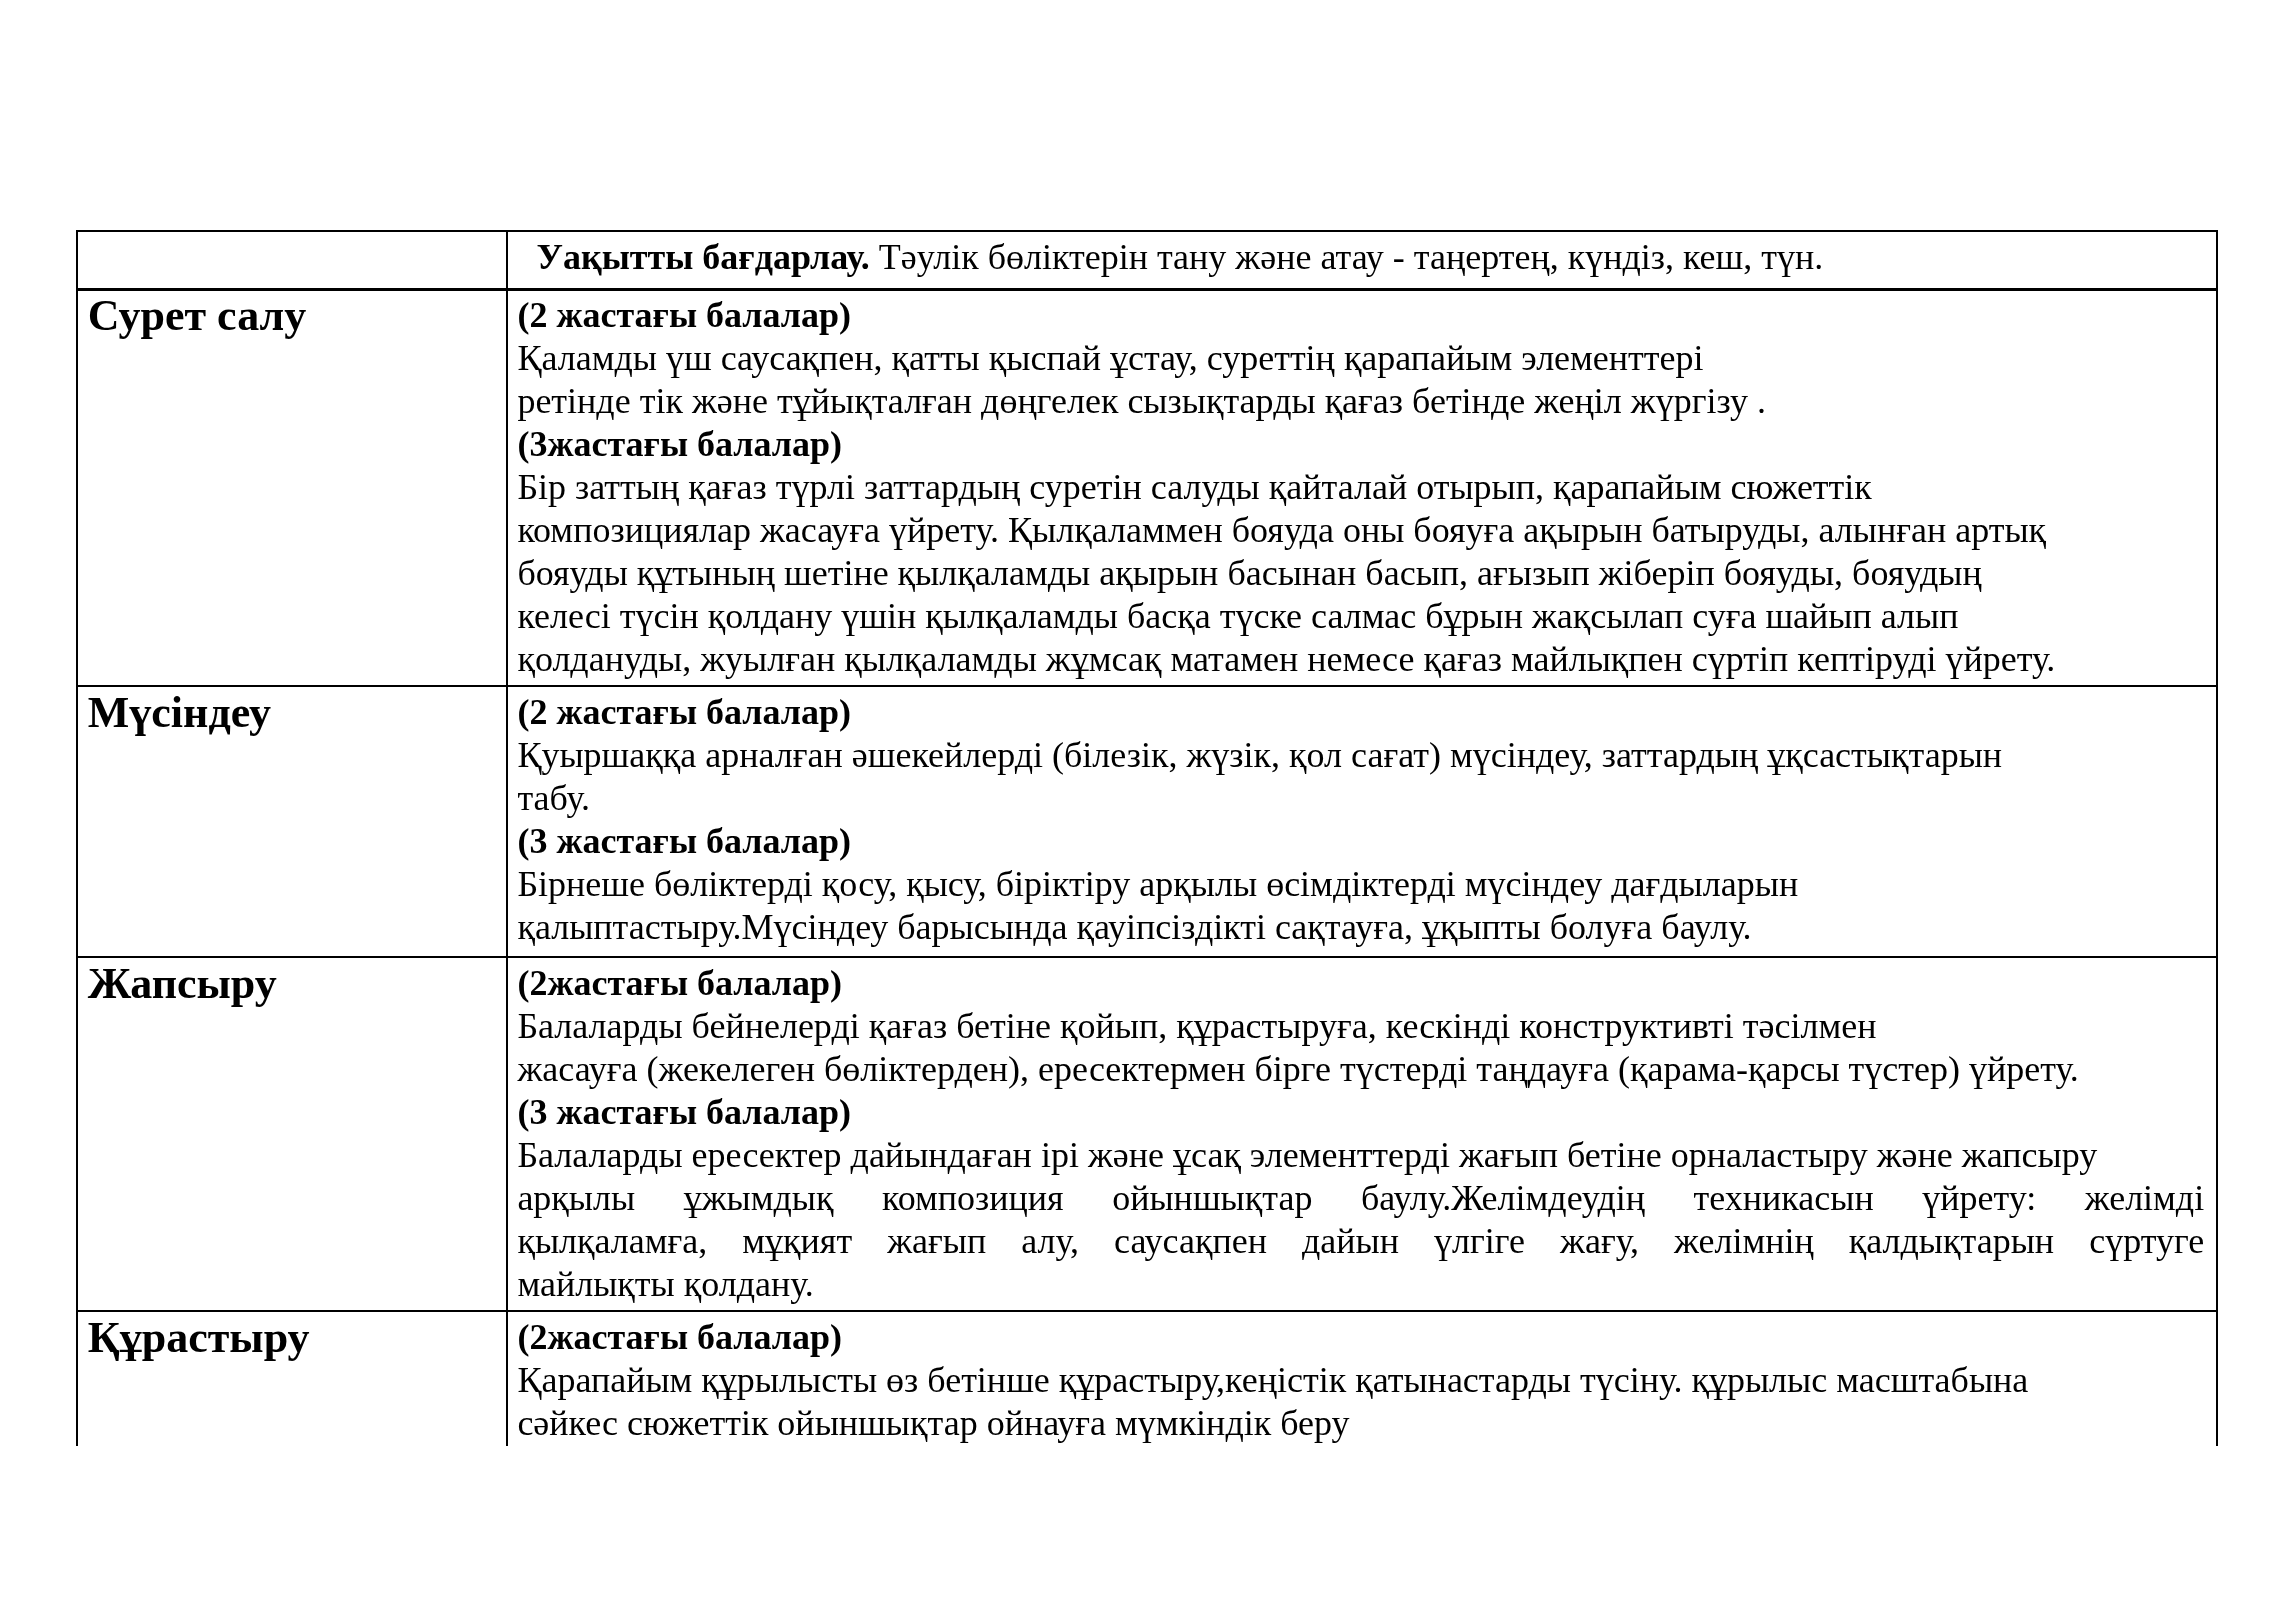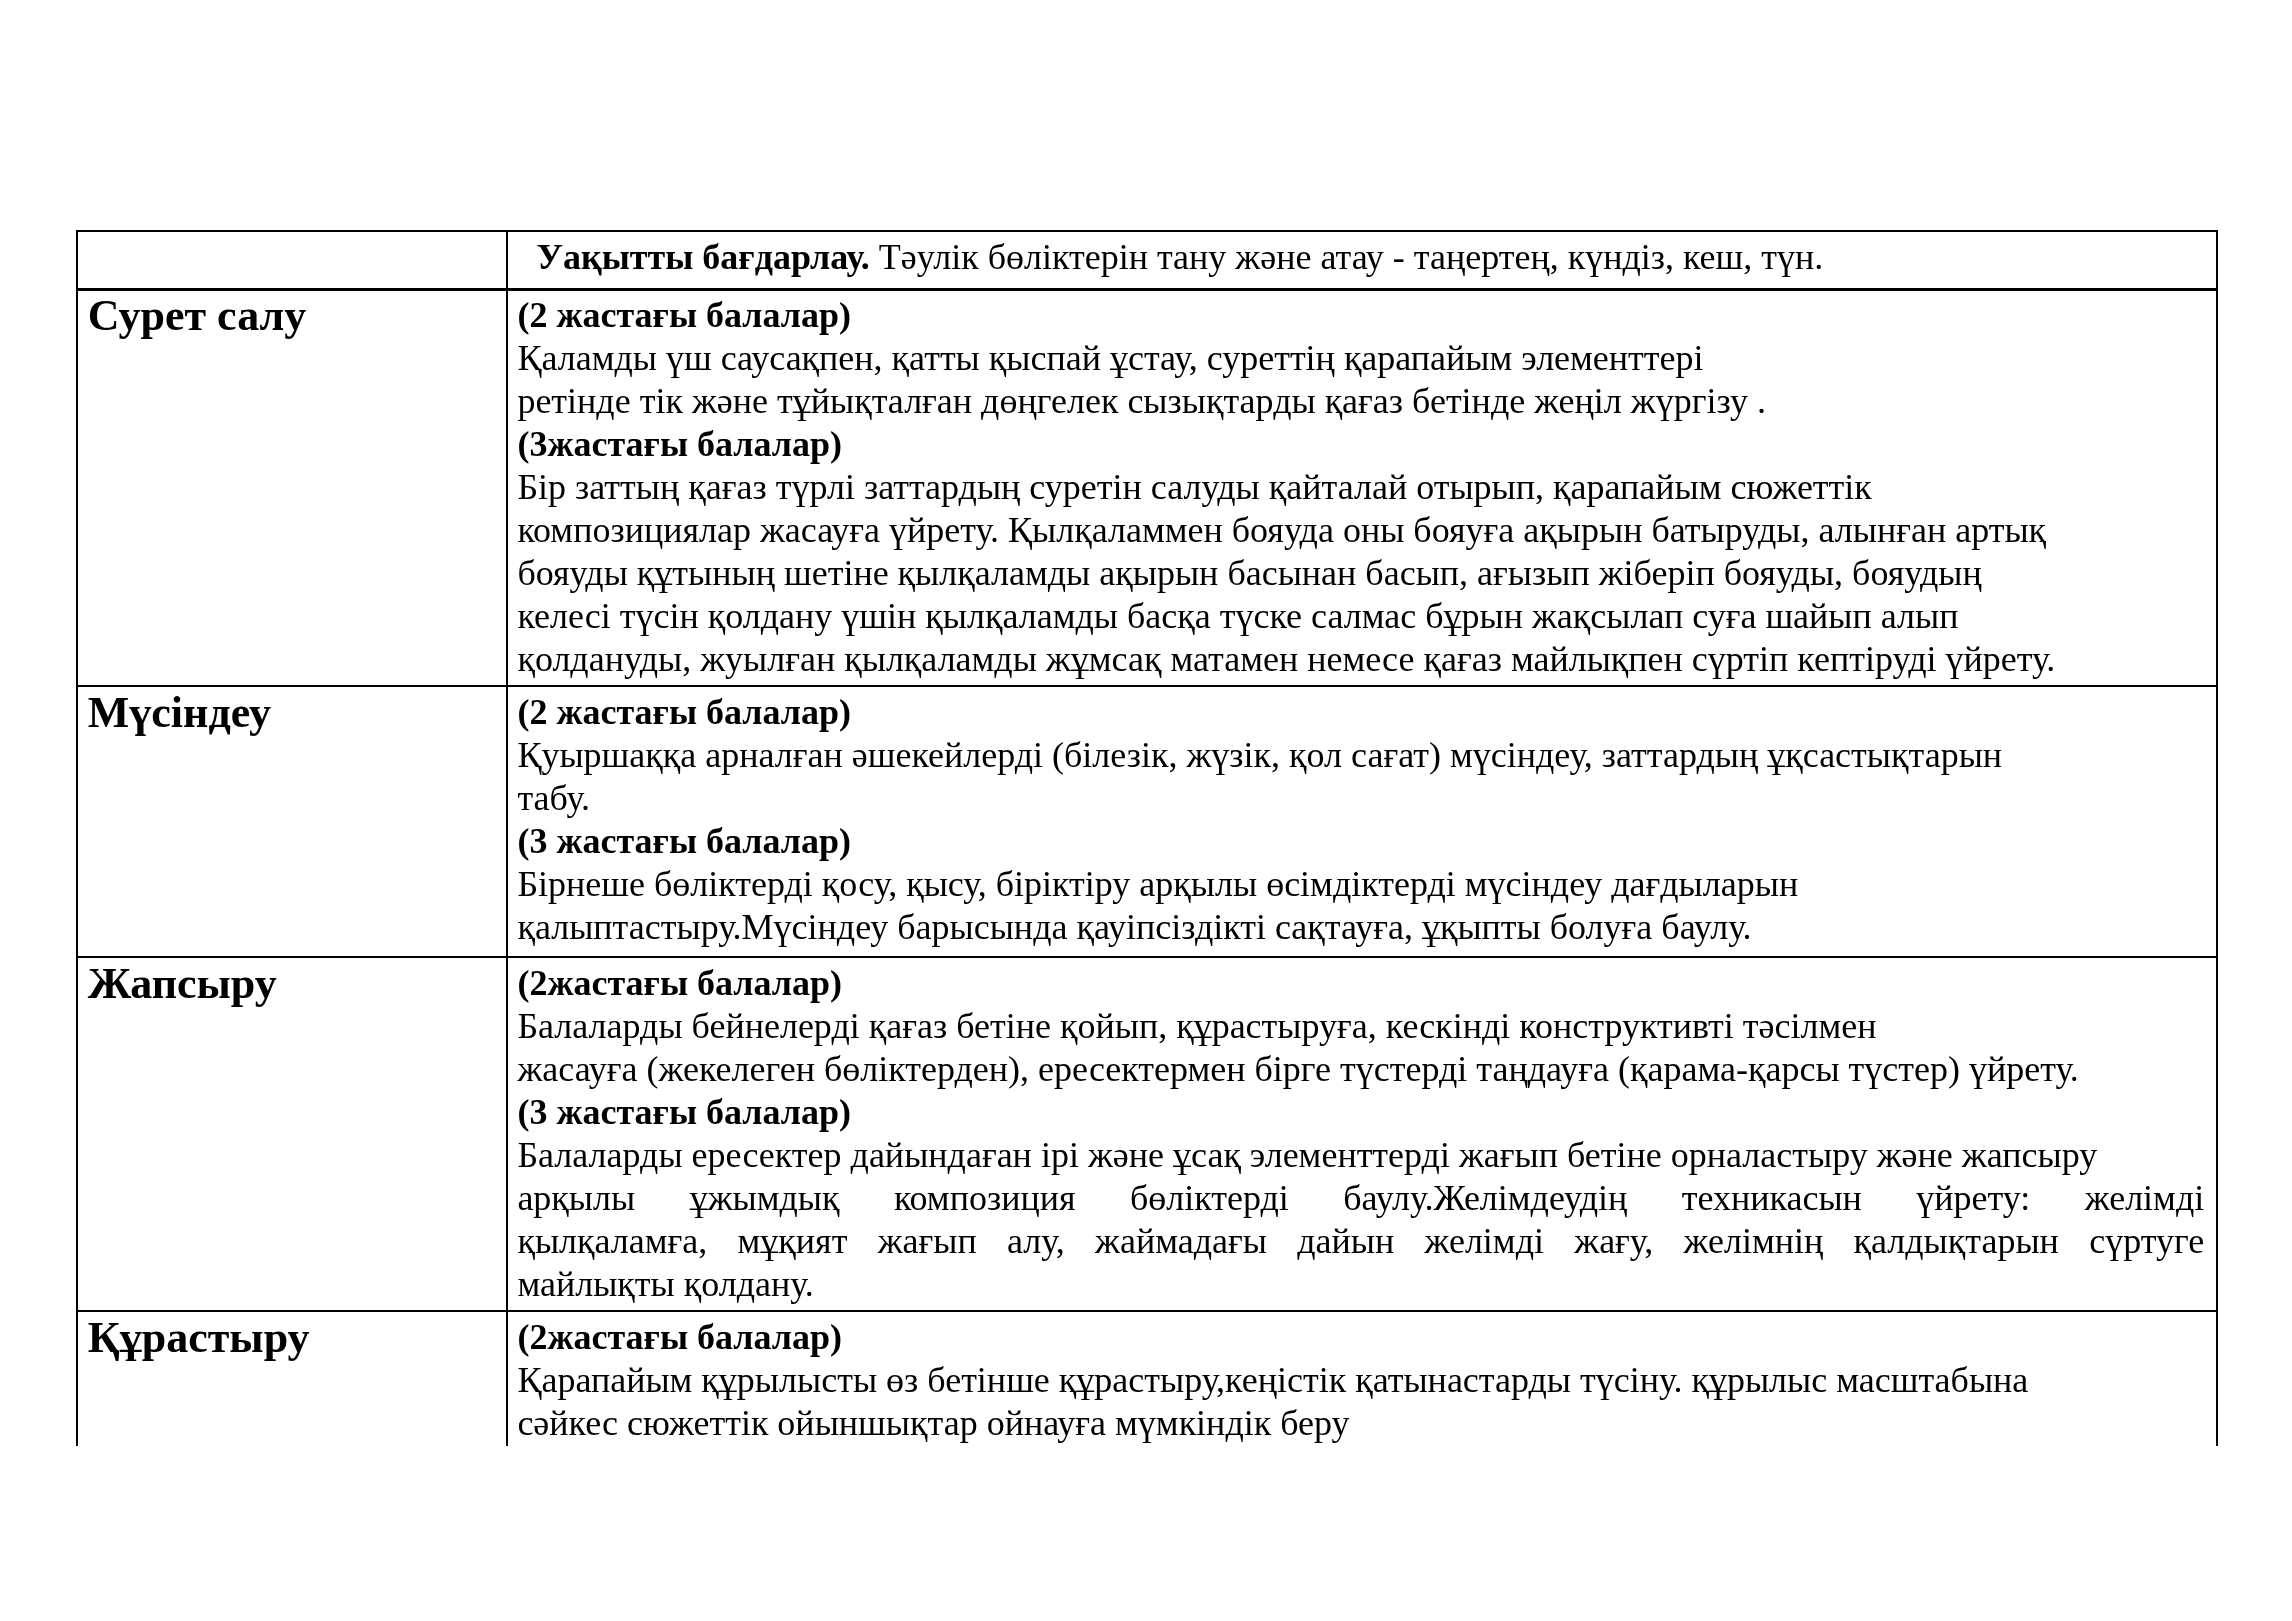--- a/index.html
+++ b/index.html
@@ -107,22 +107,22 @@
           </td>
         </tr>
         <tr>
           <td class="label-cell">Жапсыру</td>
           <td class="content-cell">
             <div class="line"><b>(2жастағы балалар)</b></div>
             <div class="line"><span>Балаларды бейнелерді қағаз бетіне қойып, құрастыруға, кескінді конструктивті тәсілмен</span></div>
             <div class="line"><span>жасауға (жекелеген бөліктерден), ересектермен бірге түстерді таңдауға (қарама-қарсы түстер) үйрету.</span></div>
             <div class="line"><b>(3 жастағы балалар)</b></div>
             <div class="line"><span>Балаларды ересектер дайындаған ірі және ұсақ элементтерді жағып бетіне орналастыру және жапсыру</span></div>
-            <div class="line jl"><span>арқылы ұжымдық композиция бөліктерді баулу.Желімдеудің техникасын үйрету: желімді</span></div>
-            <div class="line jl"><span>қылқаламға, мұқият жағып алу, жаймадағы дайын желімді жағу, желімнің қалдықтарын сүртуге</span></div>
+            <div class="line jl"><span>арқылы ұжымдық композиция ойыншықтар баулу.Желімдеудің техникасын үйрету: желімді</span></div>
+            <div class="line jl"><span>қылқаламға, мұқият жағып алу, саусақпен дайын үлгіге жағу, желімнің қалдықтарын сүртуге</span></div>
             <div class="line"><span>майлықты қолдану.</span></div>
           </td>
         </tr>
         <tr>
           <td class="label-cell">Құрастыру</td>
           <td class="content-cell">
             <div class="line"><b>(2жастағы балалар)</b></div>
             <div class="line"><span>Қарапайым құрылысты өз бетінше  құрастыру,кеңістік қатынастарды түсіну. құрылыс масштабына</span></div>
             <div class="line"><span>сәйкес сюжеттік ойыншықтар ойнауға мүмкіндік беру</span></div>
           </td>

